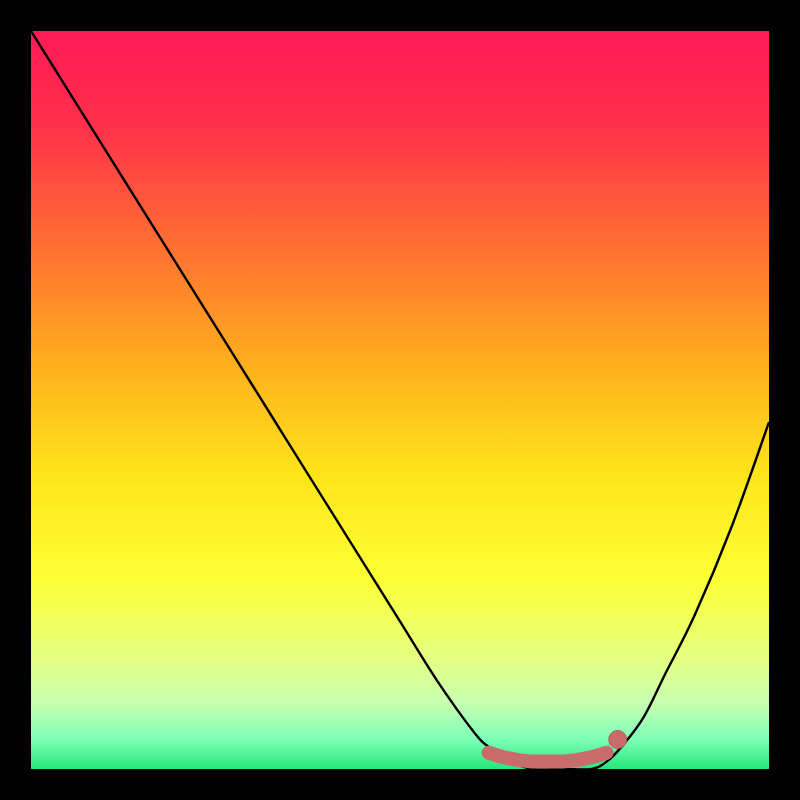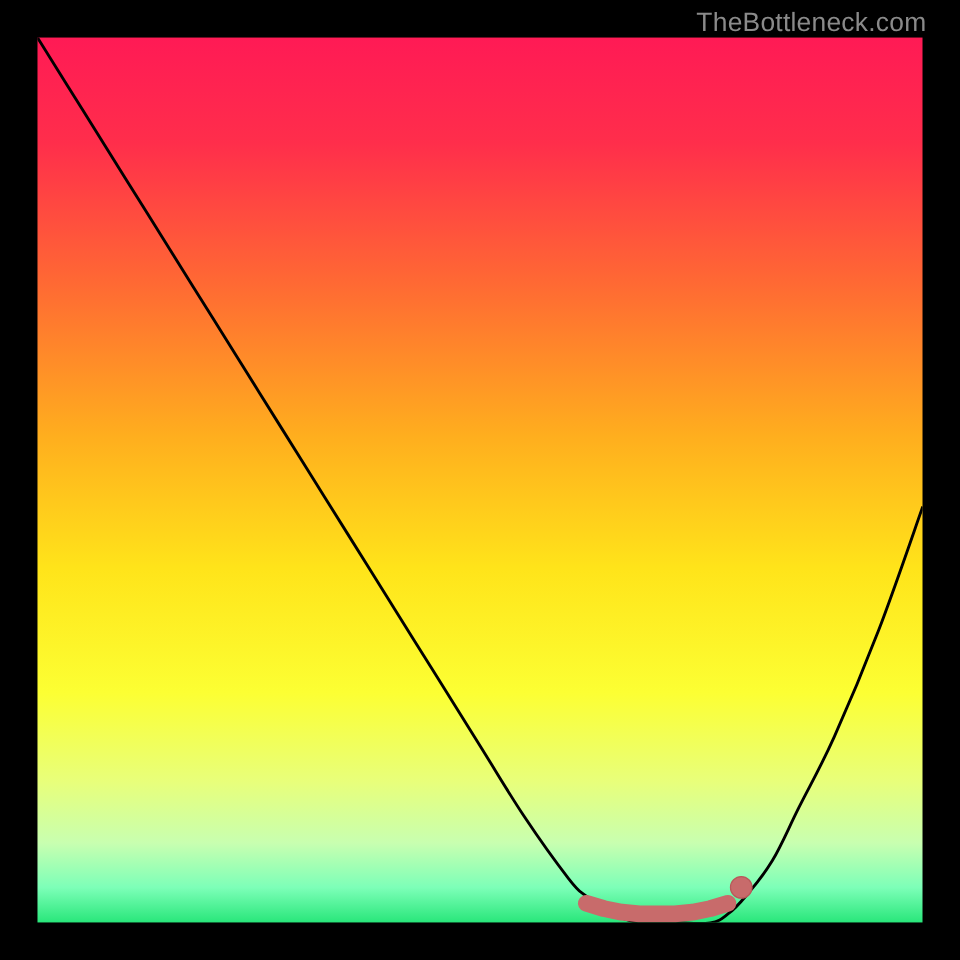--- a/index.html
+++ b/index.html
@@ -41,21 +41,20 @@
     position: absolute;
     left: 0; top: 0;
     width: 738px;
     height: 738px;
   }
 </style>
 </head>
 <body>
 
 <div class="canvas">
-  <div class="watermark">TheBottleneck.com</div>
   <div class="plot-area">
     <svg class="gradient" viewBox="0 0 738 738" preserveAspectRatio="none">
       <defs>
         <linearGradient id="grad" x1="0" y1="0" x2="0" y2="1">
             <stop offset="0%" stop-color="#ff1a55"></stop>
             <stop offset="12%" stop-color="#ff2e4b"></stop>
             <stop offset="28.000000000000004%" stop-color="#ff6a33"></stop>
             <stop offset="45%" stop-color="#ffae1e"></stop>
             <stop offset="60%" stop-color="#ffe41a"></stop>
             <stop offset="74%" stop-color="#fcff33"></stop>

